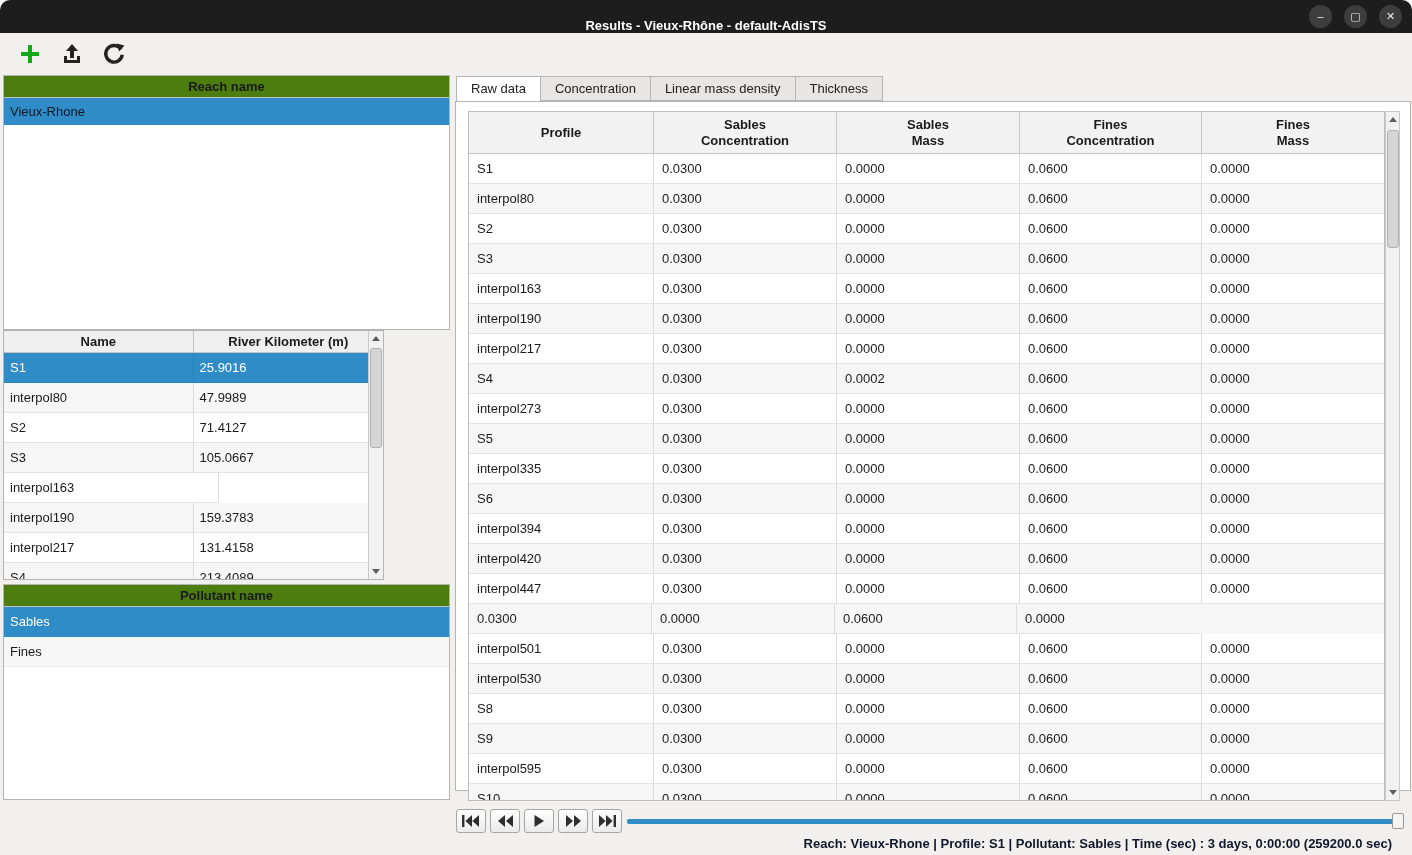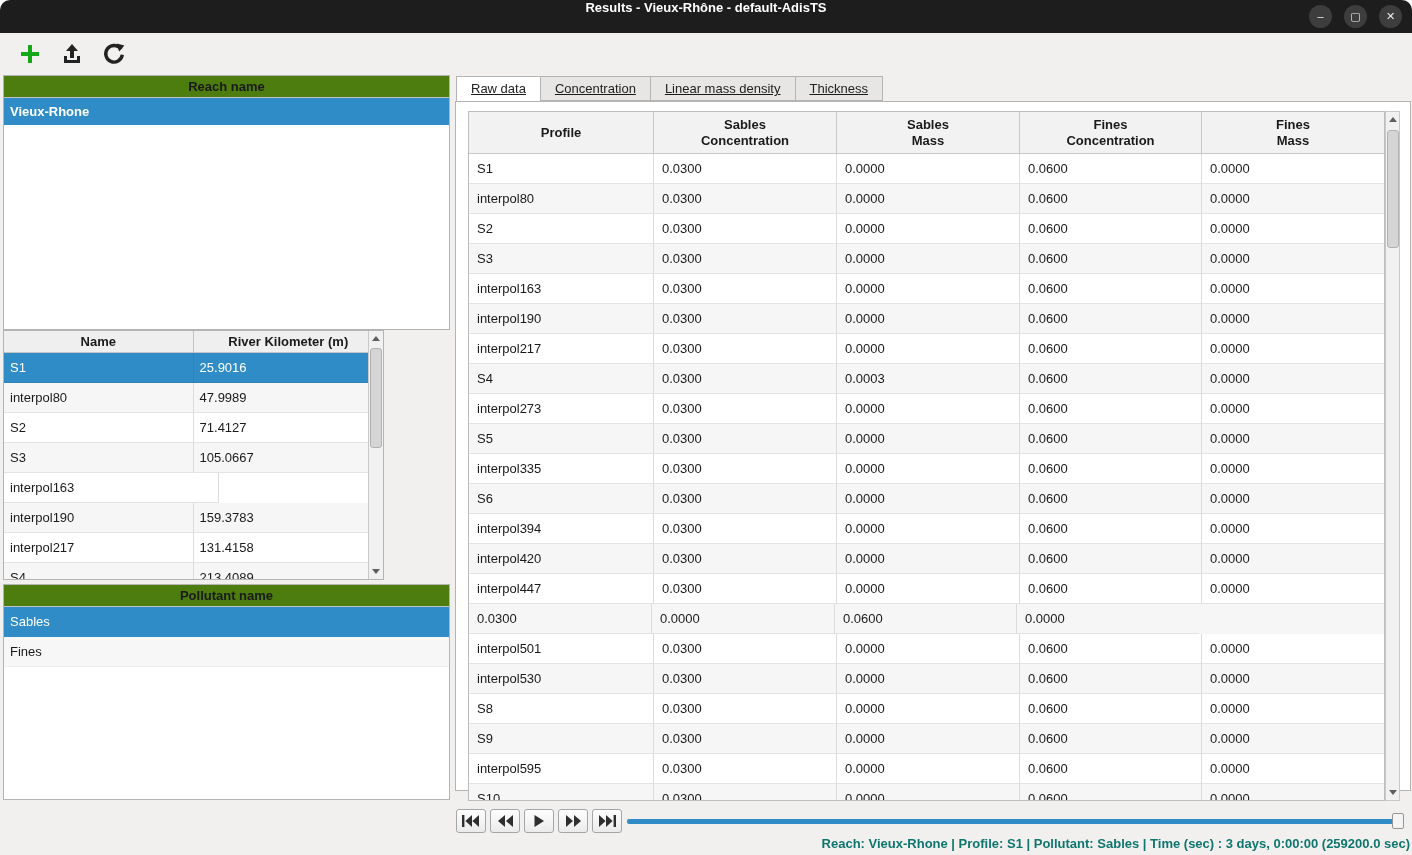--- a/index.html
+++ b/index.html
@@ -1,35 +1,35 @@
 <!DOCTYPE html>
 <html><head>
 <meta charset="utf-8">
 <style>
   * { margin:0; padding:0; box-sizing:border-box; }
   html,body { width:1412px; height:855px; overflow:hidden; }
   body { font-family:"Liberation Sans","DejaVu Sans",sans-serif; font-size:13px; color:#1a1a1a; background:#ffffff; }
   .window { position:relative; width:1412px; height:855px; background:#f1f0ef; border-radius:10px 10px 0 0; overflow:hidden; }
 
   
-  .titlebar { position:absolute; top:0; left:0; right:0; height:33px; background:#1d1d1d; display:flex; align-items:flex-start; justify-content:center; }
+  .titlebar { position:absolute; top:0; left:0; right:0; height:33px; background:#1d1d1d; display:flex; align-items:flex-end; justify-content:center; }
   .title { color:#ffffff; font-weight:bold; font-size:13px; }
   .win-controls { position:absolute; right:10px; top:5px; display:flex; gap:12px; }
   .win-btn { width:23px; height:23px; border-radius:50%; background:#3d3d3d; color:#ededed; font-size:11px; line-height:23px; text-align:center; cursor:default; }
 
   
   .toolbar { position:absolute; top:33px; left:0; right:0; height:42px; display:flex; align-items:center; padding-left:16px; gap:14px; }
   .tool-btn { width:28px; height:28px; display:flex; align-items:center; justify-content:center; }
 
   
   .box { position:absolute; background:#ffffff; border:1px solid #b4b4b4; overflow:hidden; }
   .box-header { height:22px; background:#4d7c0f; border-bottom:1px solid #c3c3c3; font-weight:bold; text-align:center; line-height:21px; }
   #reach-box { left:3px; top:75px; width:447px; height:255px; }
   .reach-row { height:27px; line-height:27px; padding-left:6px; border-bottom:1px solid #e6e6e6; }
-  .reach-row.sel { background:#308cc6; color:#ffffff; border-bottom-color:#308cc6;font-weight:bold; }
+  .reach-row.sel { background:#308cc6; color:#0f172a; border-bottom-color:#308cc6; }
 
   #profiles-box { left:3px; top:330px; width:381px; height:250px; }
   .phead { display:flex; height:22px; background:#efefef; border-bottom:1px solid #c3c3c3; font-weight:bold; }
   .phc { line-height:21px; text-align:center; }
   .phc0 { width:215px; border-right:1px solid #c3c3c3; }
   .phc1 { width:215px; }
   .prow { display:flex; height:30px; }
   .prow:nth-child(even) { background:#f6f6f6; }
   .prow.sel { background:#308cc6; color:#ffffff; }
   .prow.sel .pcell { border-color:#2f83b9; }
@@ -45,21 +45,21 @@
   
   .vscroll { position:absolute; top:0; bottom:0; right:0; width:15px; background:#f1f1f1; border-left:1px solid #c9c9c9; }
   .sb-btn { position:absolute; left:0; width:14px; height:15px; display:flex; align-items:center; justify-content:center; }
   .sb-up { top:0; }
   .sb-down { bottom:0; }
   .tri-up { width:0; height:0; border-left:4px solid transparent; border-right:4px solid transparent; border-bottom:5px solid #5e5e5e; }
   .tri-down { width:0; height:0; border-left:4px solid transparent; border-right:4px solid transparent; border-top:5px solid #5e5e5e; }
   .sb-thumb { position:absolute; left:1px; width:12px; background:#d5d5d5; border:1px solid #b1b1b1; border-radius:3px; }
 
   
-  .tabs { position:absolute; left:456px; top:76px; height:26px; display:flex; z-index:3;text-decoration:underline; }
+  .tabs { position:absolute; left:456px; top:76px; height:26px; display:flex; z-index:3; }
   .tab { height:25px; line-height:24px; padding:0 14px; background:#e7e6e5; border:1px solid #b4b4b4; border-right:none; color:#222; }
   .tab:last-child { border-right:1px solid #b4b4b4; }
   .tab.active { background:#ffffff; height:26px; border-right:1px solid #b4b4b4; }
   .tab.active + .tab { border-left:none; }
   .pane { position:absolute; left:455px; top:101px; width:956px; height:690px; background:#ffffff; border:1px solid #b4b4b4; z-index:2; }
 
   .grid { position:absolute; left:12px; top:9px; width:917px; height:690px; border:1px solid #bdbdbd; overflow:hidden; background:#fff; }
   .ghead-row { display:flex; height:42px; background:#f2f2f2; border-bottom:1px solid #c8c8c8; }
   .ghead { display:flex; align-items:center; justify-content:center; text-align:center; font-weight:bold; white-space:pre-line; border-right:1px solid #c8c8c8; line-height:16px; }
   .grow { display:flex; height:30px; }
@@ -73,21 +73,21 @@
   #grid-scroll { position:absolute; left:929px; top:9px; width:15px; height:690px; background:#f1f1f1; border:1px solid #c9c9c9; }
 
   
   .transport { position:absolute; left:456px; top:809px; display:flex; gap:4px; }
   .t-btn { width:30px; height:24px; border:1px solid #a6a6a6; border-radius:3px; background:linear-gradient(#fefefe,#ebebeb); display:flex; align-items:center; justify-content:center; }
   .slider { position:absolute; left:627px; top:813px; width:777px; height:16px; }
   .slider-track { position:absolute; left:0; right:4px; top:6px; height:5px; background:#308cc6; border-radius:2px; }
   .slider-handle { position:absolute; right:0; top:0; width:12px; height:16px; background:#f4f4f4; border:1px solid #969696; border-radius:2px; }
 
   
-  .statusbar { position:absolute; left:0; right:0; bottom:0; height:22px; text-align:right; padding-right:2px; line-height:21px; font-weight:bold; color:#0f766e; }
+  .statusbar { position:absolute; left:0; right:0; bottom:0; height:22px; text-align:right; padding-right:20px; line-height:21px; font-weight:bold; color:#0f172a; }
 </style>
 </head>
 <body>
 
 <div class="window">
 
   <div class="titlebar">
     <div class="title">Results - Vieux-Rhône - default-AdisTS</div>
     <div class="win-controls">
       <div class="win-btn">–</div>
@@ -246,21 +246,21 @@
           <div class="grow">
             <div class="gcell gc0">interpol217</div>
             <div class="gcell gc1">0.0300</div>
             <div class="gcell gc2">0.0000</div>
             <div class="gcell gc3">0.0600</div>
             <div class="gcell gc4">0.0000</div>
           </div>
           <div class="grow">
             <div class="gcell gc0">S4</div>
             <div class="gcell gc1">0.0300</div>
-            <div class="gcell gc2">0.0003</div>
+            <div class="gcell gc2">0.0002</div>
             <div class="gcell gc3">0.0600</div>
             <div class="gcell gc4">0.0000</div>
           </div>
           <div class="grow">
             <div class="gcell gc0">interpol273</div>
             <div class="gcell gc1">0.0300</div>
             <div class="gcell gc2">0.0000</div>
             <div class="gcell gc3">0.0600</div>
             <div class="gcell gc4">0.0000</div>
           </div>

